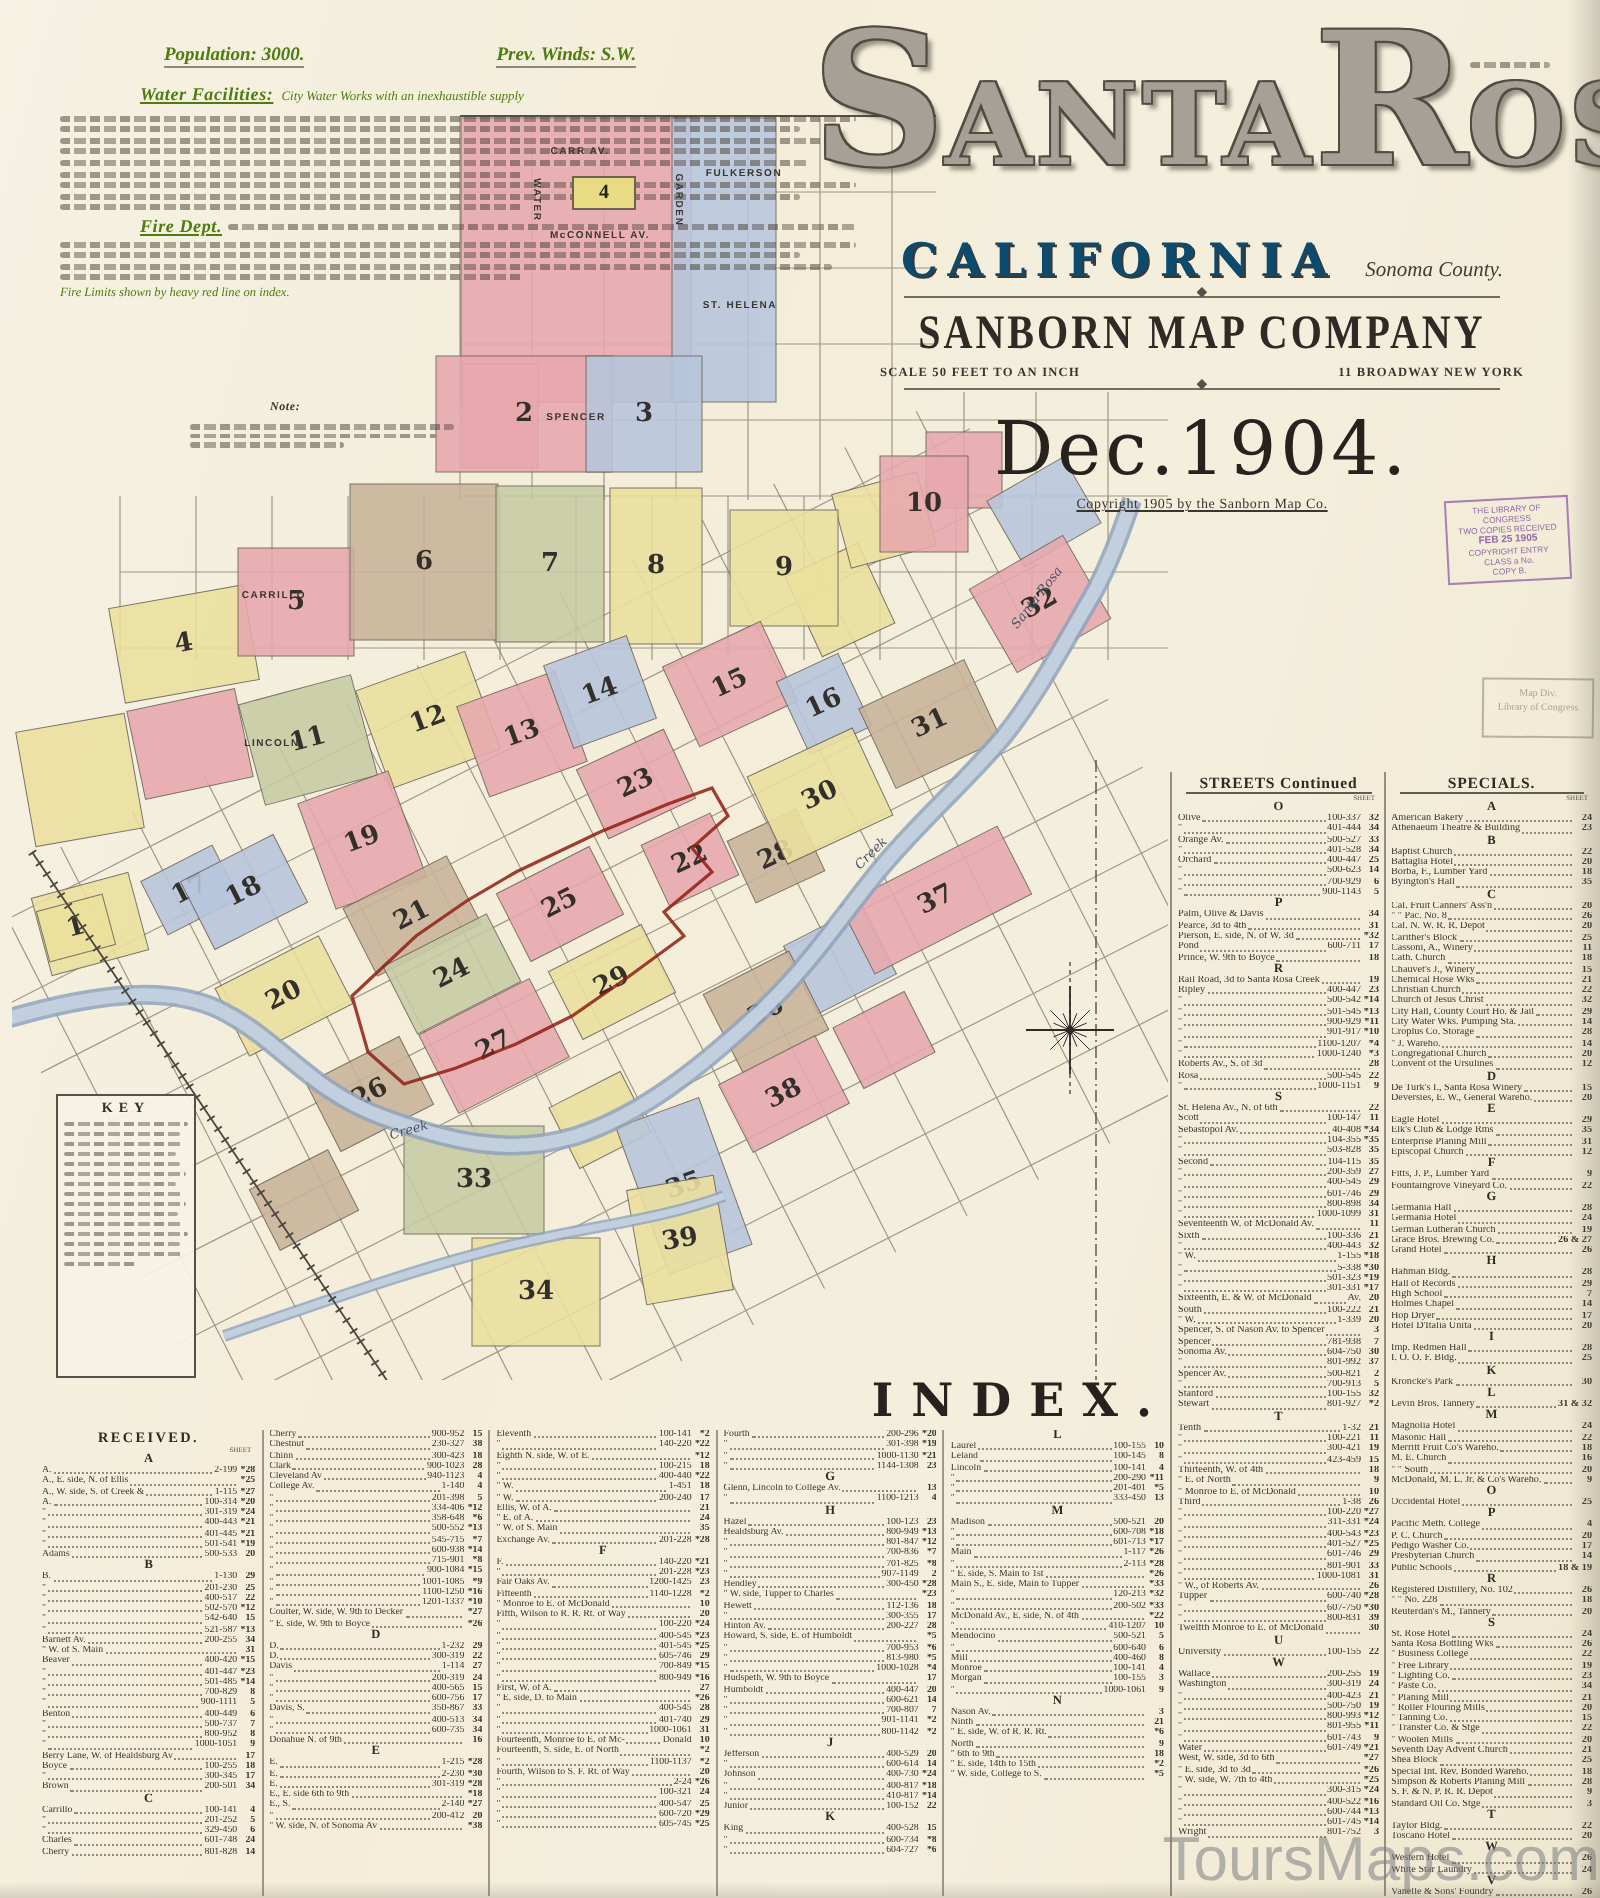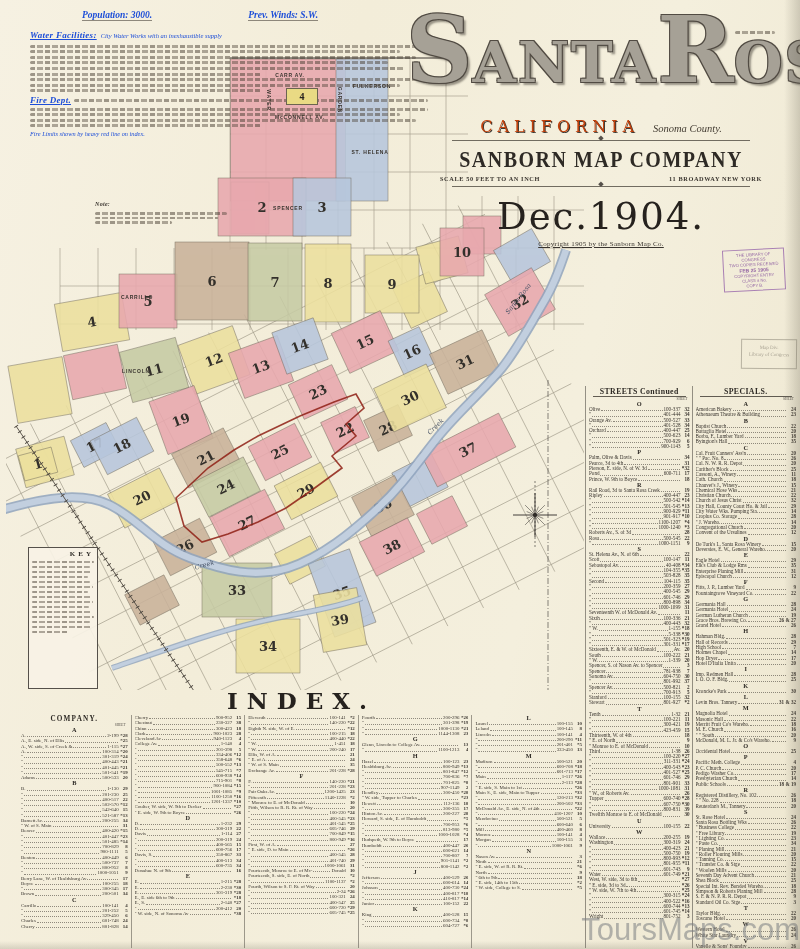--- a/index.html
+++ b/index.html
@@ -4,38 +4,38 @@
 <style>
   html,body{margin:0;padding:0;}
   body{width:800px;height:949px;position:relative;overflow:hidden;background:#e8e6e0;
        font-family:"Liberation Serif","DejaVu Serif",serif;color:#3a352f;}
   .paper{position:absolute;inset:0;background:linear-gradient(105deg,#f6f1e2 0%,#f3edd9 35%,#f4efdd 65%,#eee7d0 100%);}
   .edge-r{position:absolute;right:0;top:0;width:16px;height:100%;background:linear-gradient(90deg,rgba(0,0,0,0),rgba(110,105,90,.28));}
   .edge-b{position:absolute;left:0;bottom:0;width:100%;height:8px;background:linear-gradient(0deg,rgba(110,105,90,.22),rgba(0,0,0,0));}
   svg#map{position:absolute;left:0;top:0;}
 
   
-  .notes{position:absolute;left:30px;top:10px;width:398px;color:#1d4ed8;}
+  .notes{position:absolute;left:30px;top:23px;width:398px;color:#4d7c0f;}
   .notes .row1{display:flex;padding-left:52px;gap:96px;font-style:italic;font-weight:bold;font-size:9.5px;}
   .lbl-underline{border-bottom:1px solid rgba(74,67,58,.6);}
-  .para-title{font-style:italic;font-weight:bold;font-size:8px;letter-spacing:.3px;}
+  .para-title{font-style:italic;font-weight:bold;font-size:8px;letter-spacing:.3px;margin-left:40px;}
   .para-intro{font-style:italic;font-size:6.5px;}
   .script-lines{width:100%;}
   .squig{height:3px;margin:2.6px 0;border-radius:2px;
     background:repeating-linear-gradient(90deg,rgba(70,60,48,.5) 0 5px,rgba(0,0,0,0) 5px 7px,rgba(70,60,48,.42) 7px 13px,rgba(0,0,0,0) 13px 15px);}
   .fire-limits{font-style:italic;font-size:6.3px;margin-top:1px;}
 
   
   .title-block{position:absolute;left:406px;top:4px;width:390px;text-align:center;color:#3a352f;}
   .brand{font-family:"DejaVu Serif",serif;font-weight:bold;color:#a6a196;line-height:92px;white-space:nowrap;
     text-shadow:1px 1px 0 #514b43,-1px -1px 0 #514b43,1px -1px 0 #514b43,-1px 1px 0 #514b43,3px 3px 2px rgba(40,35,28,.45);}
   .brand .big{font-size:92px;}
   .brand .sm{font-size:56px;letter-spacing:2px;}
   .cal-row{display:flex;align-items:baseline;justify-content:center;gap:14px;margin-top:-6px;}
-  .california{font-family:"DejaVu Serif",serif;font-weight:normal;font-size:16px;letter-spacing:5px;color:#c2410c;
+  .california{font-family:"DejaVu Serif",serif;font-weight:bold;font-size:23px;letter-spacing:5px;color:#0c4a6e;
     text-shadow:1px 1px 0 #3c3833;}
   .sonoma{font-style:italic;font-size:10.5px;color:#433c32;}
   .orn{height:5px;border-top:1px solid rgba(70,64,55,.75);margin:4px 46px 2px;position:relative;}
   .orn::after{content:"◆";position:absolute;left:50%;top:-7px;transform:translateX(-50%);font-size:7px;color:#55504a;background:transparent;}
   .company{font-size:20px;font-weight:bold;letter-spacing:1.5px;color:#2e2a25;transform:scaleY(1.2);margin-top:2px;}
   .scale-line{display:flex;justify-content:space-between;padding:0 34px;font-size:6.3px;letter-spacing:.6px;font-weight:bold;margin-top:4px;}
   .date{font-family:"DejaVu Serif",serif;font-size:37px;font-weight:normal;letter-spacing:2px;color:#26221e;margin-top:6px;line-height:38px;}
   .copyright{font-size:7px;margin-top:4px;letter-spacing:.3px;text-decoration:underline;}
   .hand-note{position:absolute;left:735px;top:28px;width:40px;}
 
@@ -46,40 +46,40 @@
   .stamp2{position:absolute;left:741px;top:339px;width:54px;height:24px;border:1px solid rgba(95,90,78,.4);
     color:rgba(95,90,78,.5);font-size:5px;line-height:7px;text-align:center;padding-top:4px;transform:rotate(.6deg);}
 
   
   .map-note{position:absolute;left:95px;top:192px;width:132px;}
   .map-note .para-title{font-size:6px;}
   .map-note .squig{margin:2px 0;height:2.5px;}
   .hose-badge{position:absolute;left:286px;top:88px;width:30px;height:15px;background:#e9da84;border:1px solid #6b6450;
     display:flex;align-items:center;justify-content:center;font-weight:bold;font-size:10px;color:#26221e;}
   .key-box{position:absolute;left:28px;top:547px;width:62px;height:136px;border:1px solid #55504a;
-    background:rgba(247,242,229,.92);text-align:right;padding:2px 3px;}
+    background:rgba(247,242,229,.92);text-align:center;padding:2px 3px;}
   .key-title{font-size:7px;font-weight:bold;letter-spacing:3px;color:#33302b;}
   .key-box .squig{margin:2.8px 0;height:2.2px;}
 
   
   .right-panel{position:absolute;left:585px;top:386px;width:213px;height:562px;display:flex;}
   .rp-col{flex:1;padding:0 2px 0 3px;border-left:1px solid rgba(70,65,58,.55);overflow:hidden;}
   .rp-title{text-align:center;font-weight:bold;font-size:7.8px;letter-spacing:.4px;color:#2e2a25;
     border-bottom:1px solid rgba(60,55,48,.8);margin:1px 4px 0;}
   .sheet-lbl{text-align:right;font-size:3.5px;line-height:4px;color:#55504a;padding-right:2px;}
   .letter{text-align:center;font-weight:bold;font-size:6.3px;line-height:6px;color:#2e2a25;}
   .row{display:flex;align-items:flex-end;font-size:5.1px;line-height:5.3px;white-space:nowrap;overflow:hidden;color:#3a352f;}
   .row .nm{flex-shrink:0;}
   .row .ld{flex:1;border-bottom:1px dotted rgba(60,55,48,.55);margin:0 1px 1px;min-width:2px;}
   .row .rg{flex-shrink:0;}
   .row .sh{flex-shrink:0;min-width:9px;text-align:right;font-weight:bold;}
 
   
   .index{position:absolute;left:18px;top:689px;width:567px;}
-  .index-heading{text-align:center;font-family:"DejaVu Serif",serif;font-size:23px;font-weight:bold;
+  .index-heading{text-align:right;font-family:"DejaVu Serif",serif;font-size:23px;font-weight:bold;
     letter-spacing:9px;color:#26221e;line-height:23px;}
   .index-cols{display:flex;height:233px;margin-top:3px;}
   .ix-col{flex:1;padding:0 3px;border-right:1px solid rgba(70,65,58,.5);overflow:hidden;}
   .ix-col:last-child{border-right:none;}
   .ix-col .row{font-size:4.9px;line-height:5.25px;}
   .streets-title{text-align:center;font-weight:bold;font-size:7.2px;letter-spacing:1.2px;color:#2e2a25;}
 
   .watermark{position:absolute;right:0;bottom:1px;font-family:"Liberation Sans",sans-serif;font-size:31px;
     color:rgba(122,126,129,.55);letter-spacing:0;}
 </style>
@@ -1581,21 +1581,21 @@
           <span class="sh">26</span>
         </div>
       </div>
   </div>
 </div>
 
 <div class="index">
   <div class="index-heading">INDEX.</div>
   <div class="index-cols" id="index-cols">
       <div class="ix-col">
-        <div class="streets-title">COMPANY.</div>
+        <div class="streets-title">RECEIVED.</div>
         <div class="sheet-lbl">SHEET</div>
         <div class="letter">A</div>
         <div class="row">
           <span class="nm">A.</span>
           <span class="ld"></span>
           <span class="rg">2-199</span>
           <span class="sh">*28</span>
         </div>
         <div class="row">
           <span class="nm">A., E. side, N. of Ellis</span>

